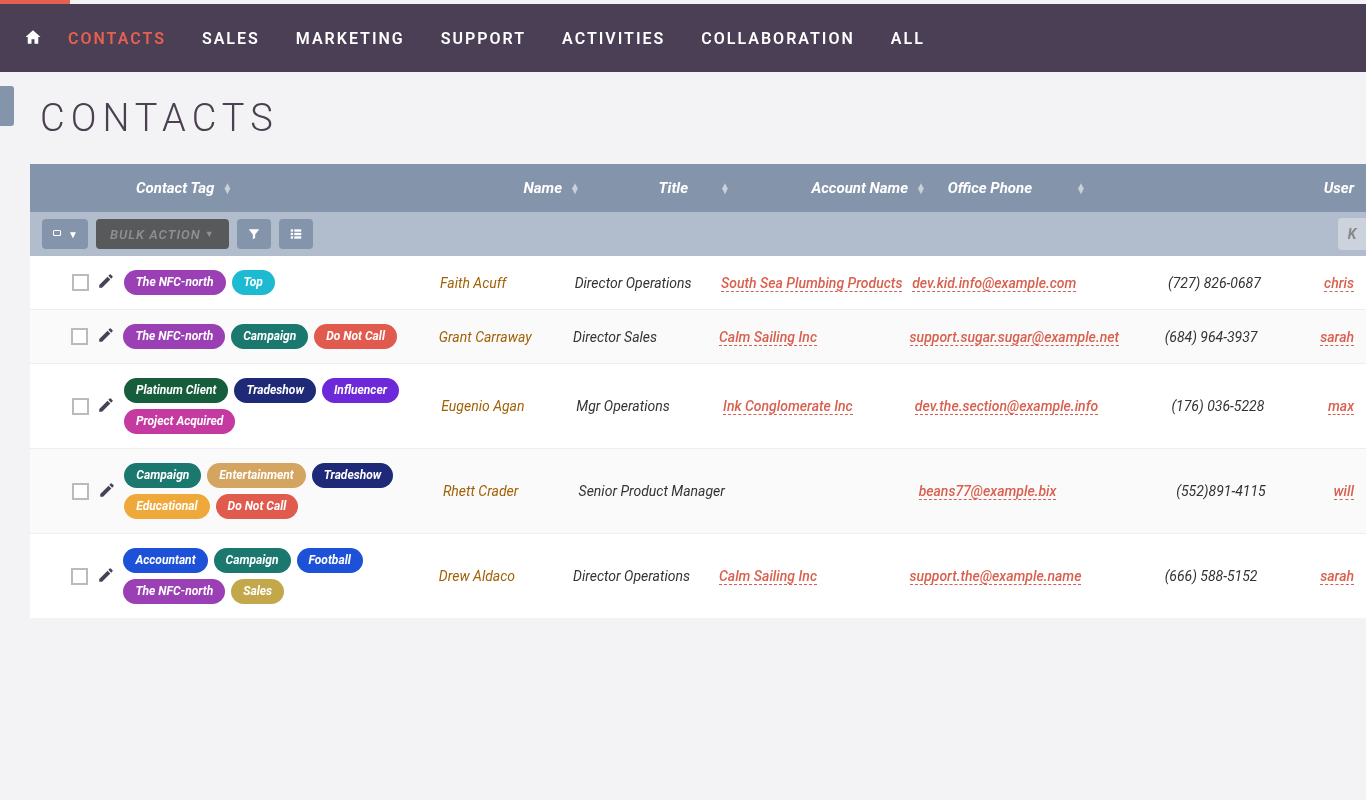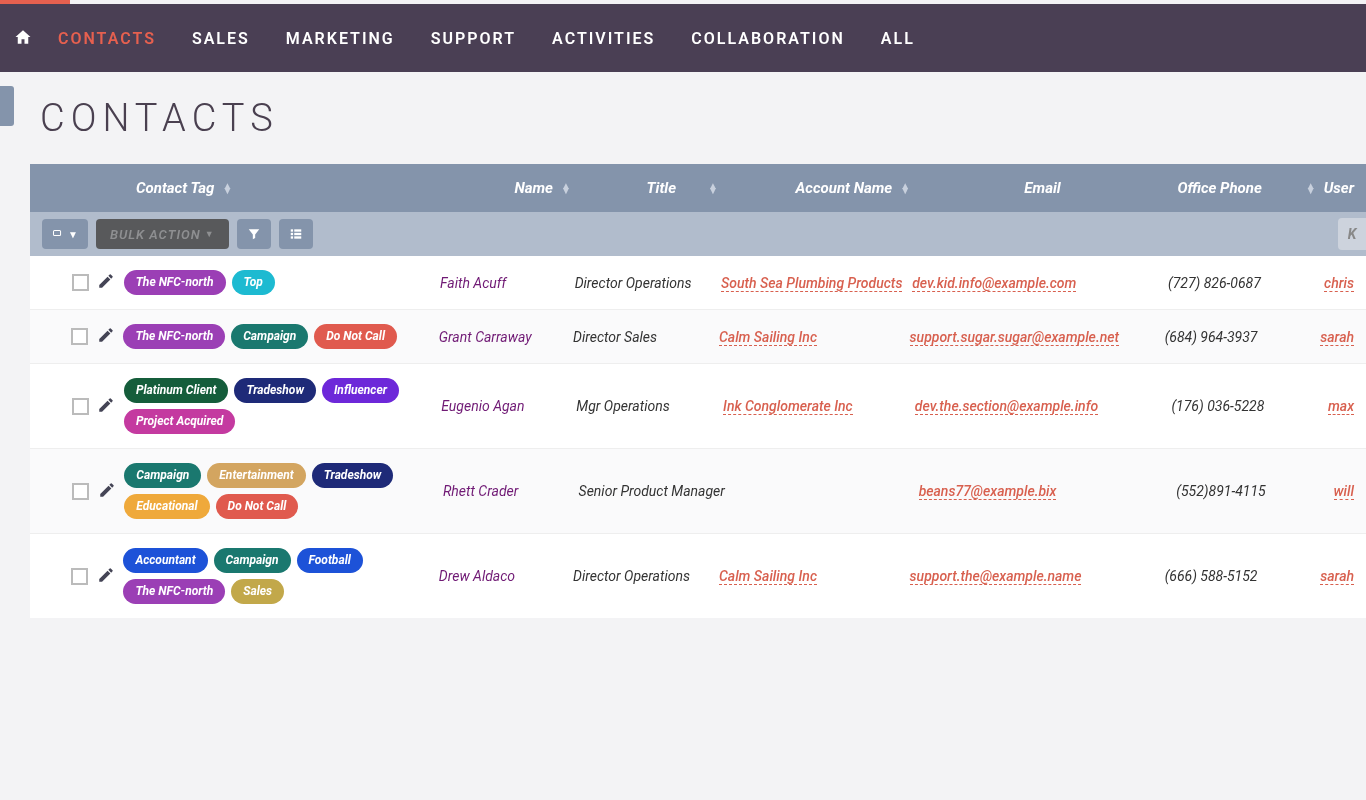--- a/index.html
+++ b/index.html
@@ -1,20 +1,20 @@
 <!DOCTYPE html>
 <html><head>
 <meta charset="utf-8">
 <style>
 * { box-sizing: border-box; margin: 0; padding: 0; }
 body { font-family: -apple-system, BlinkMacSystemFont, "Segoe UI", Roboto, Arial, sans-serif; background: #f3f3f5; color: #333; font-size: 14px; }
 
 .accent-bar { height: 4px; background: #e6604f; width: 70px; }
 
-.topnav { background: #4a3f54; height: 68px; display: flex; align-items: center; padding-left: 6px; }
+.topnav { background: #4a3f54; height: 68px; display: flex; align-items: center; padding-left: 16px; }
 .home-icon { color: #fff; font-size: 22px; padding: 0 8px; }
 .topnav a { color: #fff; text-decoration: none; font-weight: 600; letter-spacing: 2px; font-size: 16px; padding: 0 18px; }
 .topnav a.active { color: #e6604f; }
 
 .sidebar-tab { position: absolute; left: 0; top: 86px; width: 14px; height: 40px; background: #8494ab; border-radius: 0 3px 3px 0; }
 
 .page-title { font-size: 38px; font-weight: 300; letter-spacing: 6px; color: #4a4050; padding: 24px 0 24px 40px; }
 
 .content { padding: 0 0 20px 30px; font-style: italic; }
 
@@ -52,21 +52,21 @@
 .cell-email { width: 254px; }
 .cell-phone { width: 160px; margin-left: 8px; }
 .cell-user  { flex: 1; padding-right: 12px; }
 
 .checkbox { width: 17px; height: 17px; border: 2px solid #bbb; background: #fff; display: inline-block; }
 .pencil { color: #445; }
 
 .tag { display: inline-block; padding: 5px 12px 6px; border-radius: 14px; color: #fff; font-weight: 700; font-size: 12px; white-space: nowrap; }
 
 .link { color: #d8604f; border-bottom: 1px dashed #d8604f; text-decoration: none; font-weight: 500; }
-.link-plain { color: #701a75; }
+.link-plain { color: #a16207; }
 
 svg.icon { width: 18px; height: 18px; }
 </style>
 </head>
 <body>
 
 <div class="accent-bar"></div>
 
 <nav class="topnav">
   <span class="home-icon">
@@ -106,23 +106,20 @@
             <span>▲</span>
             <span>▼</span>
           </span>
       </div>
       <div class="th th-acct">
         <span>Account Name</span>
         <span class="sort-icon">
             <span>▲</span>
             <span>▼</span>
           </span>
-      </div>
-      <div class="th th-email">
-        <span>Email</span>
       </div>
       <div class="th th-phone">
         <span>Office Phone</span>
         <span class="sort-icon">
             <span>▲</span>
             <span>▼</span>
           </span>
       </div>
       <div class="th th-user">
         <span>User</span>

